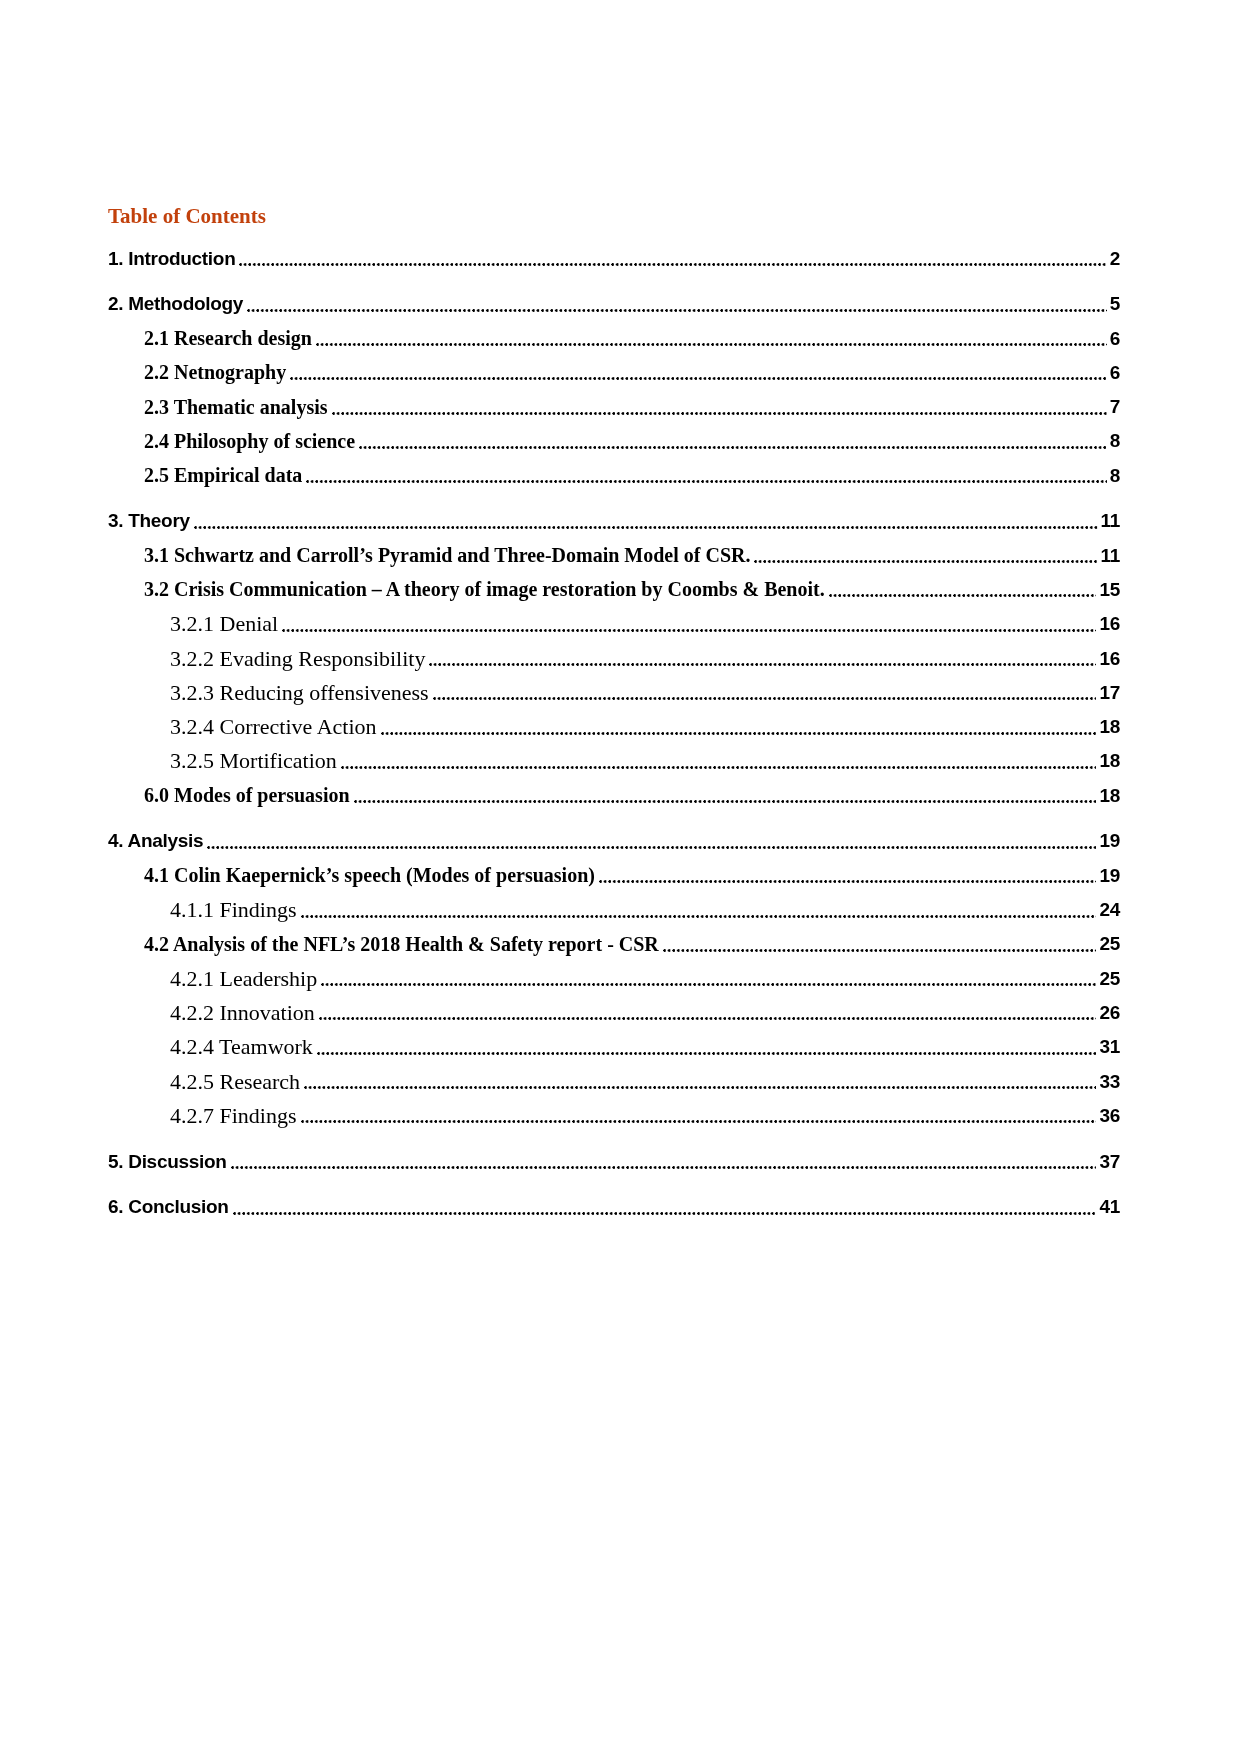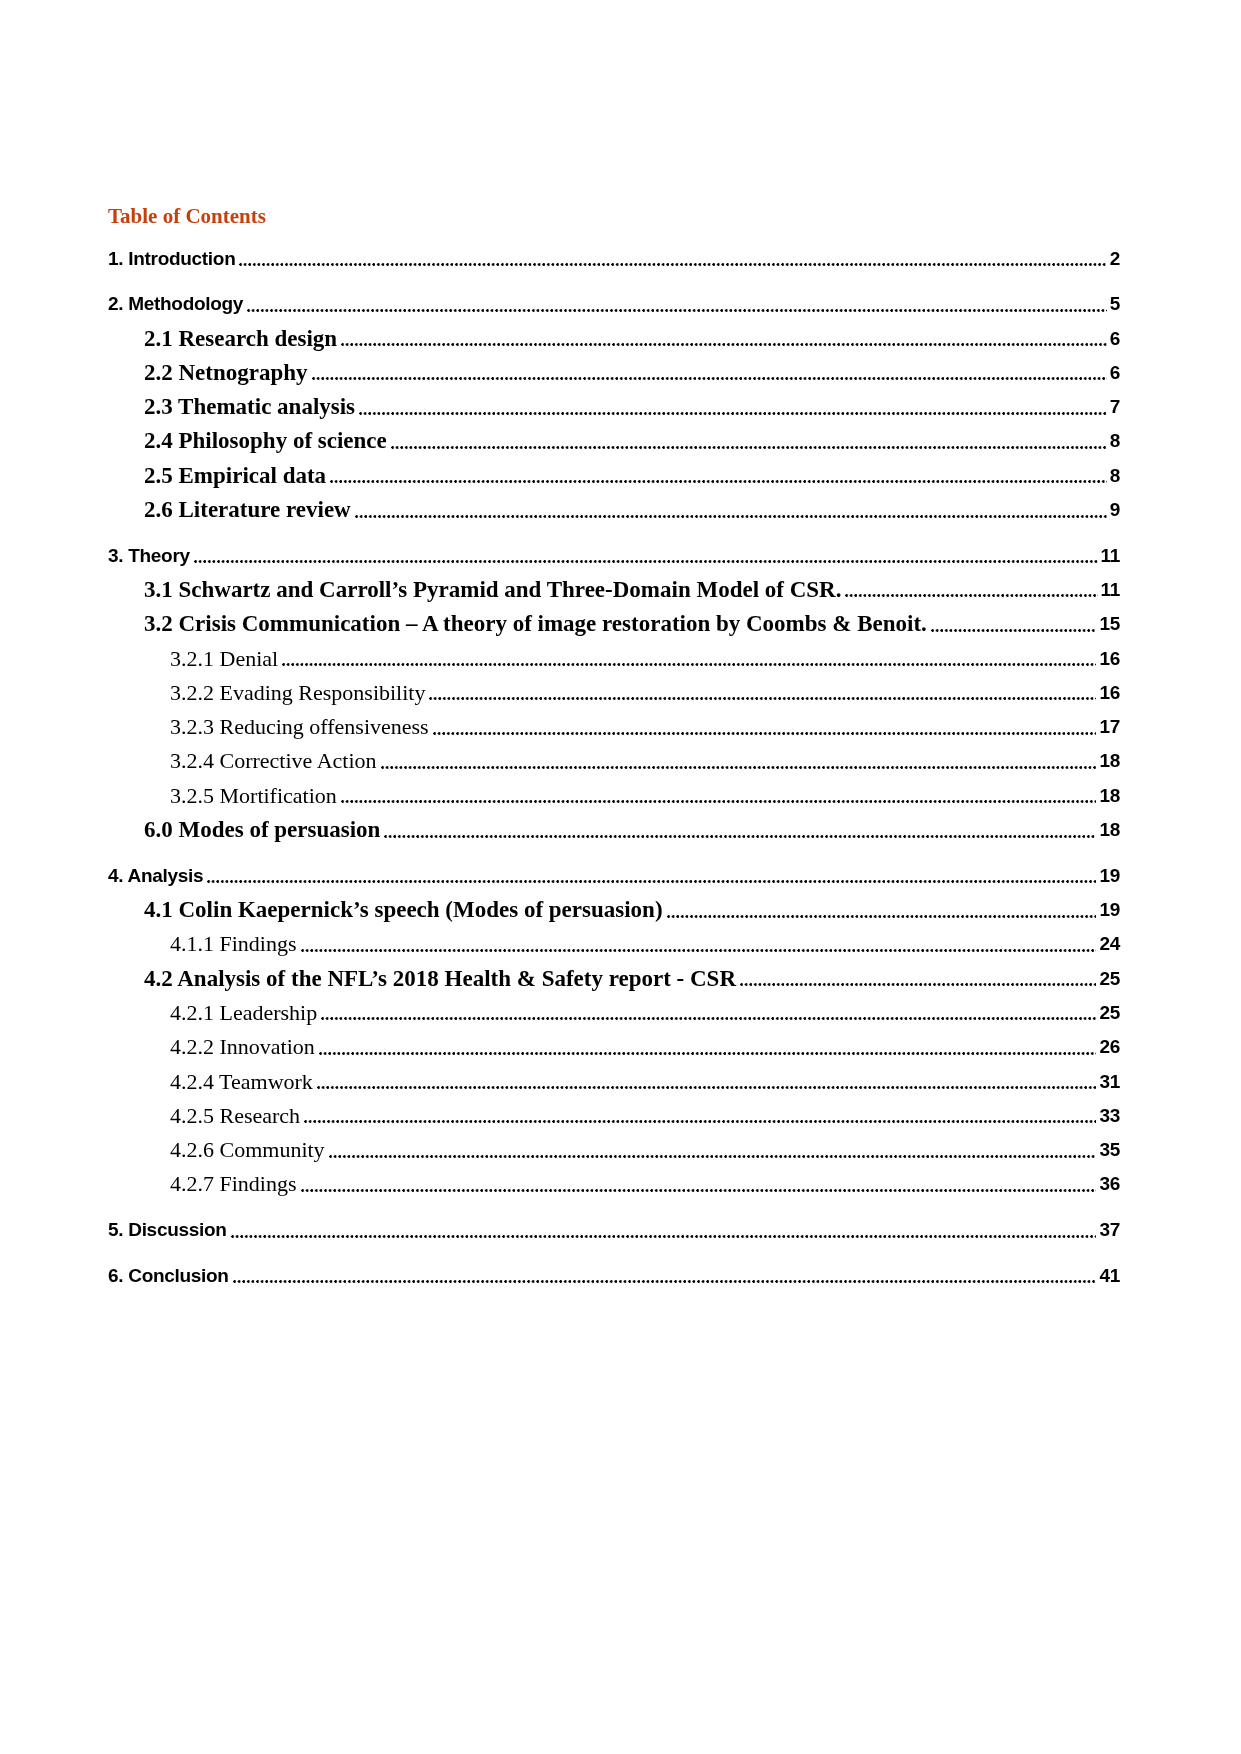--- a/index.html
+++ b/index.html
@@ -43,21 +43,21 @@
   .l1 .label {
     font-family: "Liberation Sans", sans-serif;
     font-weight: bold;
     font-size: 19px;
     letter-spacing: -0.3px;
   }
   .l2 { margin-left: 36px; }
   .l2 .label {
     font-family: "Liberation Serif", serif;
     font-weight: bold;
-    font-size: 23px;
+    font-size: 20px;
   }
   .l3 { margin-left: 62px; }
   .l3 .label {
     font-family: "Liberation Serif", serif;
     font-weight: normal;
     font-size: 22px;
   }
   .leader {
     flex: 1 1 auto;
     min-width: 18px;
@@ -111,25 +111,20 @@
       <div class="row l2">
     <span class="label">2.4 Philosophy of science</span>
     <span class="leader"></span>
     <span class="pg">8</span>
   </div>
       <div class="row l2">
     <span class="label">2.5 Empirical data</span>
     <span class="leader"></span>
     <span class="pg">8</span>
   </div>
-      <div class="row l2">
-    <span class="label">2.6 Literature review</span>
-    <span class="leader"></span>
-    <span class="pg">9</span>
-  </div>
       <div class="row l1 sect">
     <span class="label">3. Theory</span>
     <span class="leader"></span>
     <span class="pg">11</span>
   </div>
       <div class="row l2">
     <span class="label">3.1 Schwartz and Carroll’s Pyramid and Three-Domain Model of CSR.</span>
     <span class="leader"></span>
     <span class="pg">11</span>
   </div>
@@ -200,25 +195,20 @@
   </div>
       <div class="row l3">
     <span class="label">4.2.4 Teamwork</span>
     <span class="leader"></span>
     <span class="pg">31</span>
   </div>
       <div class="row l3">
     <span class="label">4.2.5 Research</span>
     <span class="leader"></span>
     <span class="pg">33</span>
-  </div>
-      <div class="row l3">
-    <span class="label">4.2.6 Community</span>
-    <span class="leader"></span>
-    <span class="pg">35</span>
   </div>
       <div class="row l3">
     <span class="label">4.2.7 Findings</span>
     <span class="leader"></span>
     <span class="pg">36</span>
   </div>
       <div class="row l1 sect">
     <span class="label">5. Discussion</span>
     <span class="leader"></span>
     <span class="pg">37</span>

